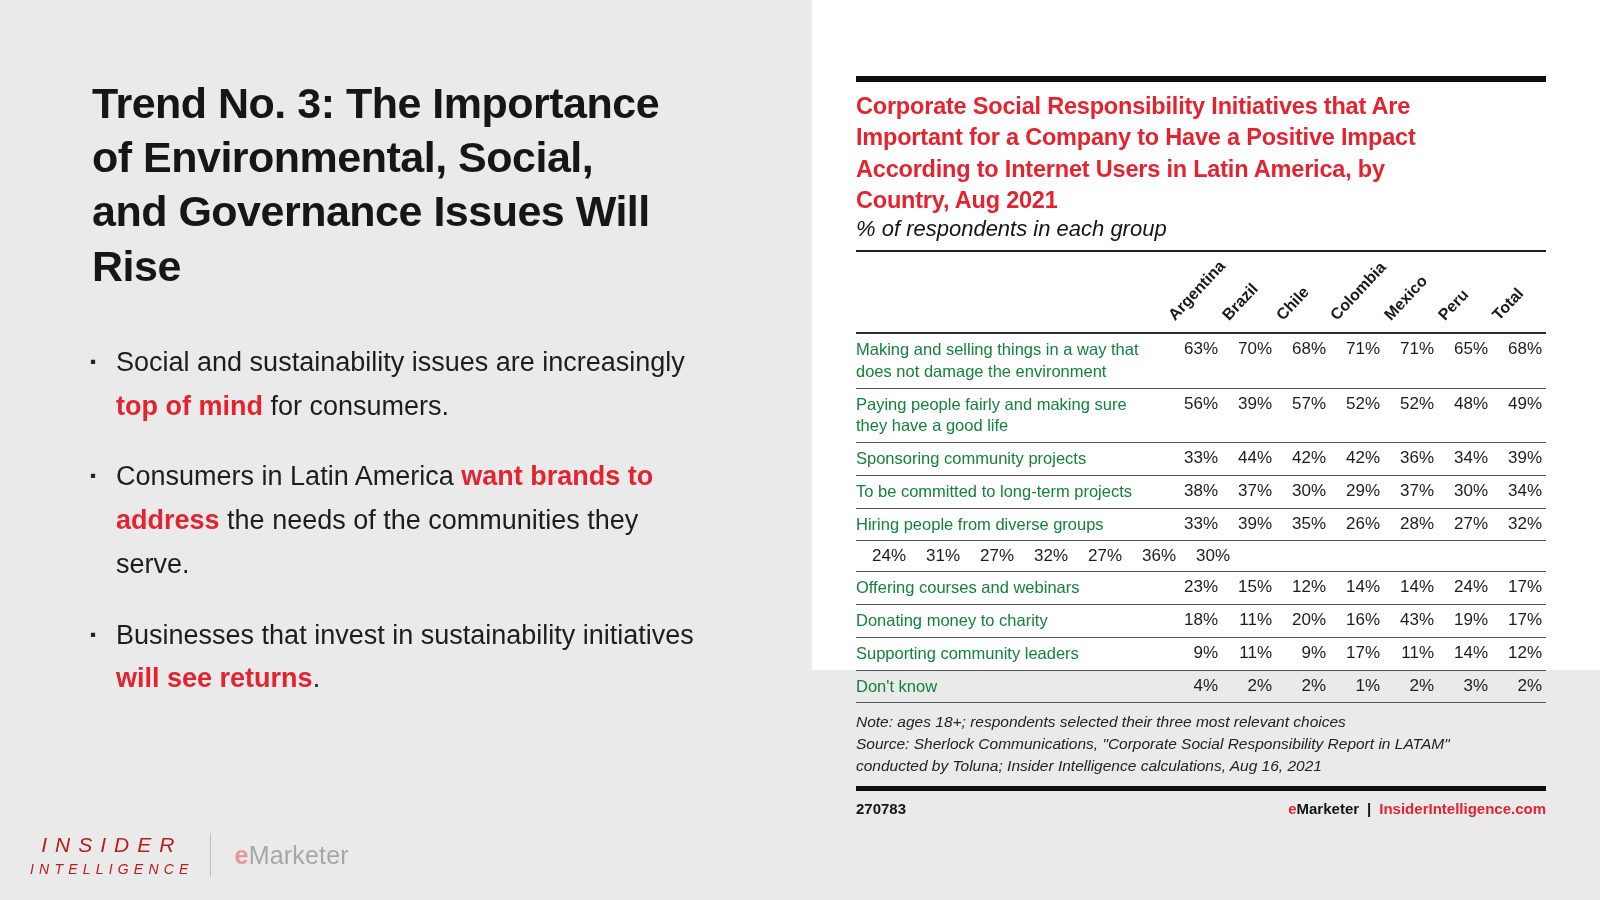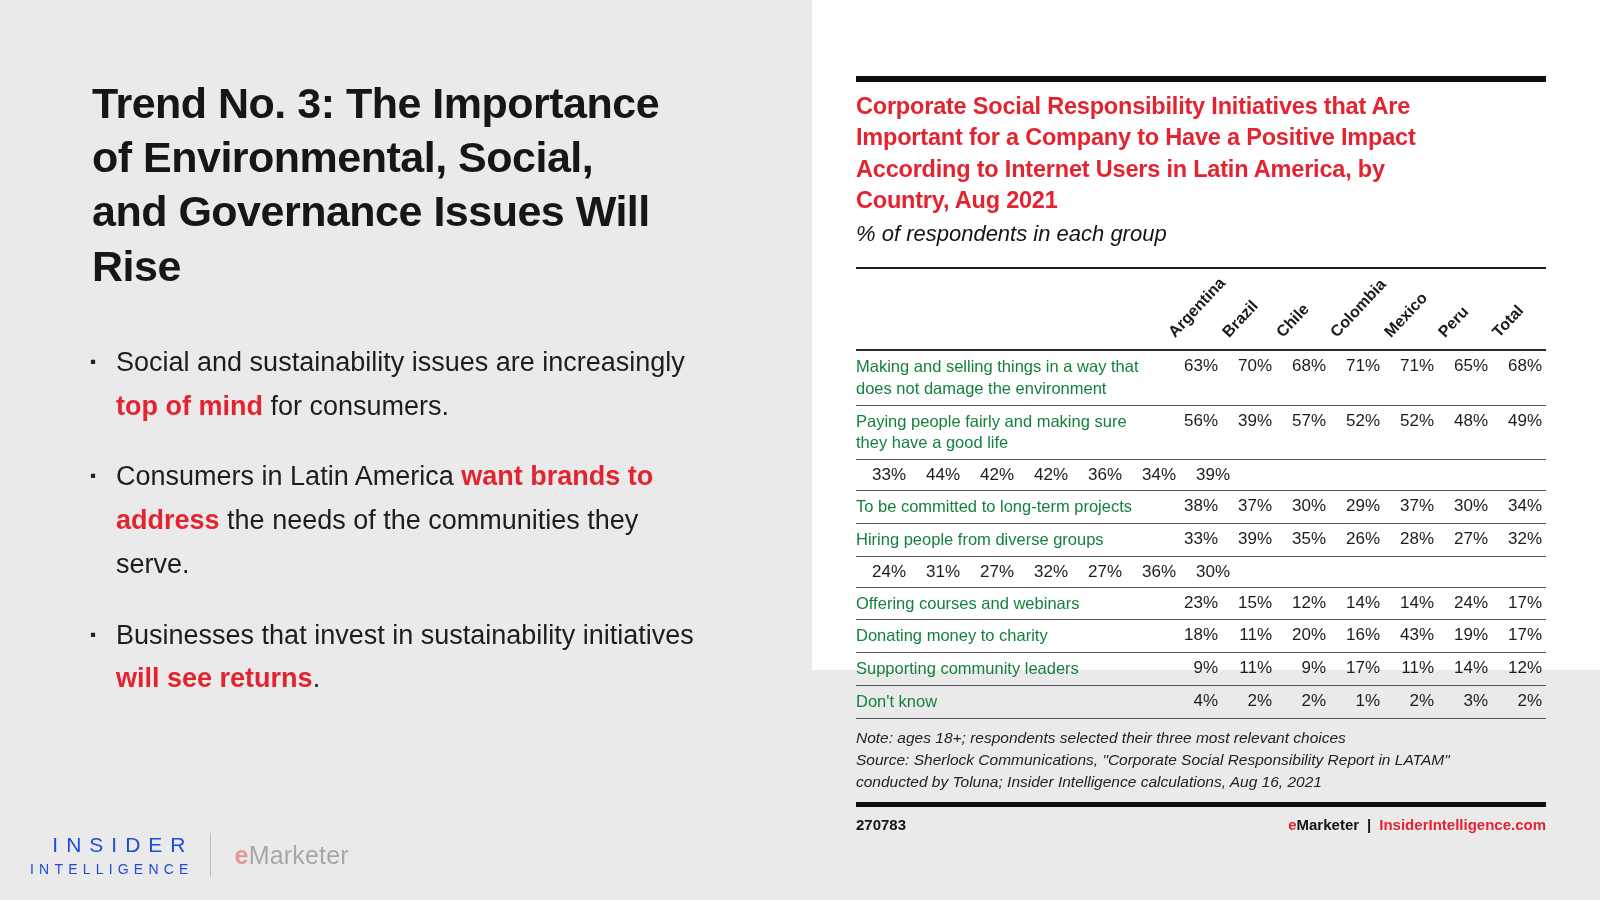--- a/index.html
+++ b/index.html
@@ -19,41 +19,41 @@
   .bullets { position:absolute; left:90px; top:341px; width:625px; }
   .bullet { display:flex; margin-bottom:27px; }
   .bullet-marker {
     flex:0 0 auto; font-size:17px; color:#222; margin-right:20px;
     line-height:1; padding-top:12px;
   }
   .bullet-text { font-size:27px; color:#1d1d1d; line-height:1.62; }
   .bullet-text .hl { color:var(--red); font-weight:700; }
 
   .logos { position:absolute; left:30px; top:833px; display:flex; align-items:center; }
-  .insider { text-align:right; color:#1d4ed8; }
+  .insider { text-align:center; color:#b91c1c;font-style:italic; }
   .insider-l1 { font-size:21px; letter-spacing:8px; font-weight:400; }
   .insider-l2 { font-size:14px; letter-spacing:5.2px; margin-top:4px; }
   .logo-divider { width:1px; height:44px; background:#bdbdbd; margin:0 24px 0 16px; }
   .emarketer-logo { font-size:25px; color:#a7a7a7; letter-spacing:0.2px; }
   .emarketer-logo .em-e { color:#e49898; font-weight:700; }
 
   
   .panel {
     position:absolute; left:812px; top:0; width:788px; height:670px;
     background:#ffffff;
   }
   .chart { position:absolute; left:44px; top:0; width:690px; }
   .topbar { margin-top:76px; height:6px; background:#0e0e0e; }
   .chart-title {
     margin-top:9px; font-size:23.5px; font-weight:700; color:var(--red);
     line-height:1.33; white-space:pre-line; letter-spacing:-0.2px;
   }
   .chart-subtitle {
-    margin-top:5px; font-size:22px; font-style:italic; color:#141414;
-    padding-bottom:20px; border-bottom:2px solid #1f1f1f;
+    font-size:22px; font-style:italic; color:#141414;
+    padding-bottom:8px; border-bottom:2px solid #1f1f1f;
   }
   .thead { position:relative; height:82px; border-bottom:2px solid #2b2b2b; }
   .thead .col-label {
     position:absolute; bottom:8px; font-size:16px; font-weight:700; color:#1a1a1a;
     transform:rotate(-47deg); transform-origin:left bottom; white-space:nowrap;
   }
   .trow { display:flex; border-bottom:1.5px solid #565656; align-items:flex-start; }
   .trow .tlabel {
     flex:0 0 312px; font-size:16.5px; color:#15803d; line-height:1.32;
     padding:5px 8px 5px 0;
@@ -140,20 +140,21 @@
             <div class="tlabel">Paying people fairly and making sure they have a good life</div>
             <div class="tval">56%</div>
             <div class="tval">39%</div>
             <div class="tval">57%</div>
             <div class="tval">52%</div>
             <div class="tval">52%</div>
             <div class="tval">48%</div>
             <div class="tval">49%</div>
           </div>
           <div class="trow">
+            <div class="tlabel">Sponsoring community projects</div>
             <div class="tval">33%</div>
             <div class="tval">44%</div>
             <div class="tval">42%</div>
             <div class="tval">42%</div>
             <div class="tval">36%</div>
             <div class="tval">34%</div>
             <div class="tval">39%</div>
           </div>
           <div class="trow">
             <div class="tlabel">To be committed to long-term projects</div>

